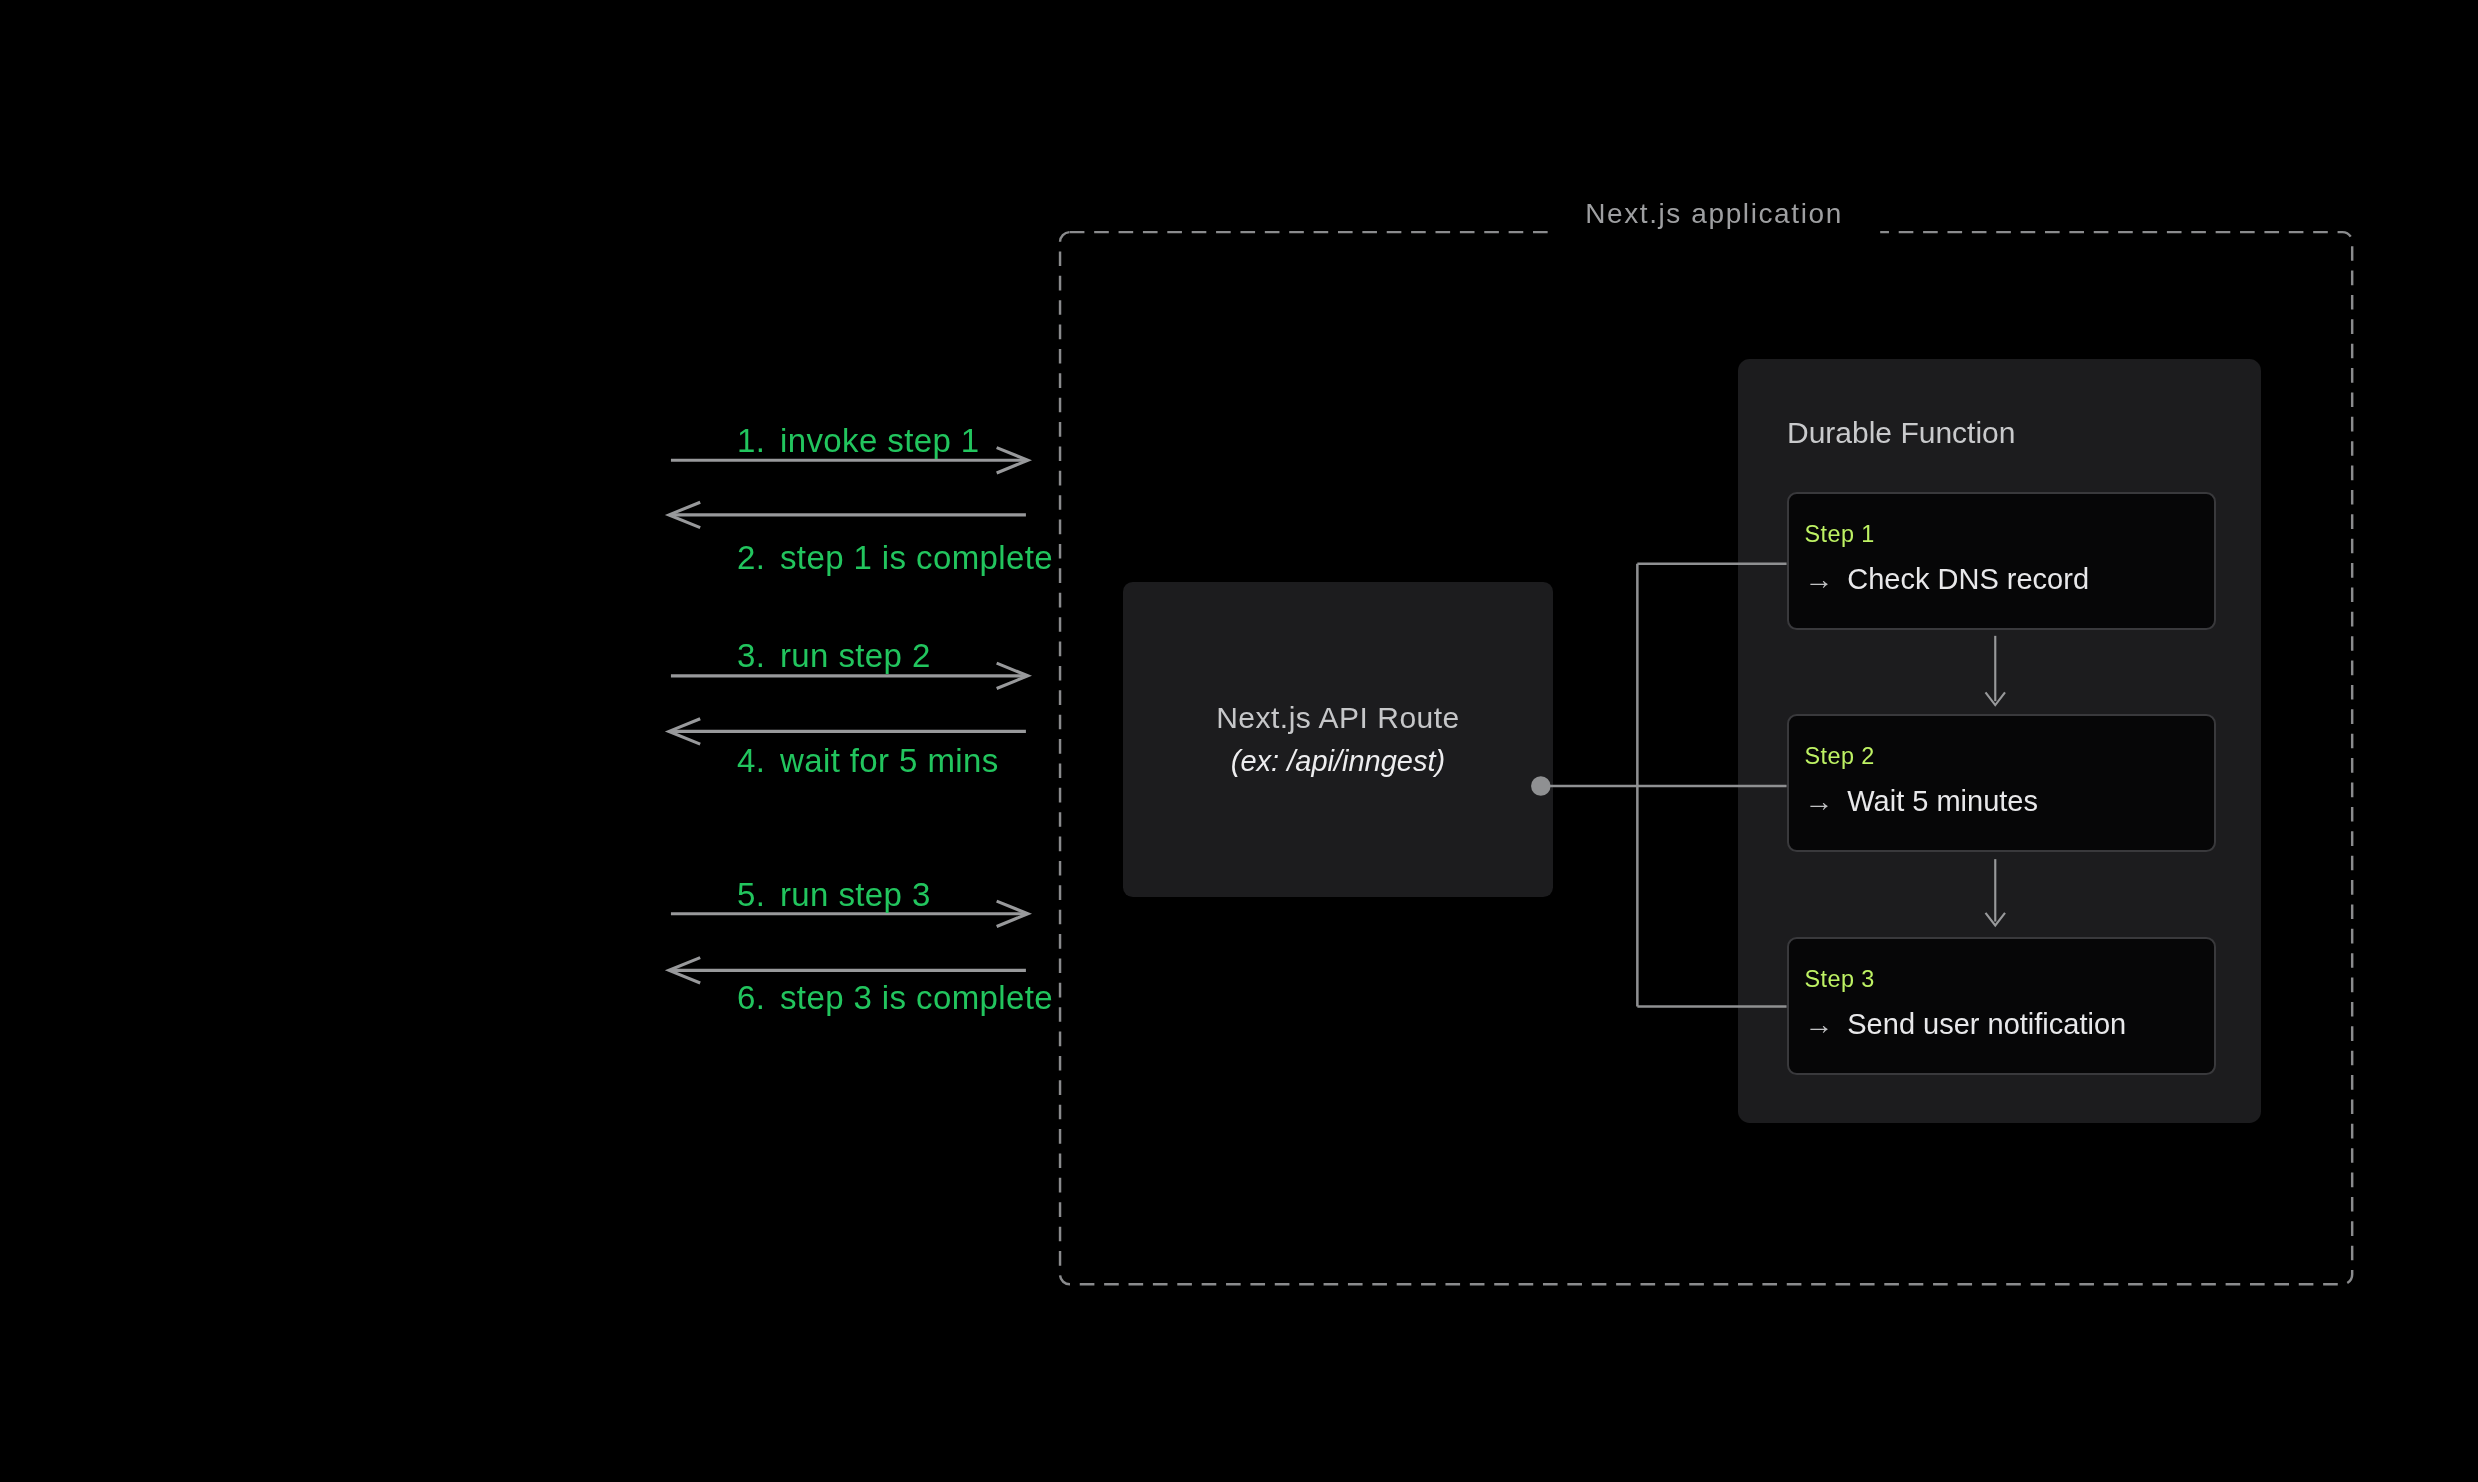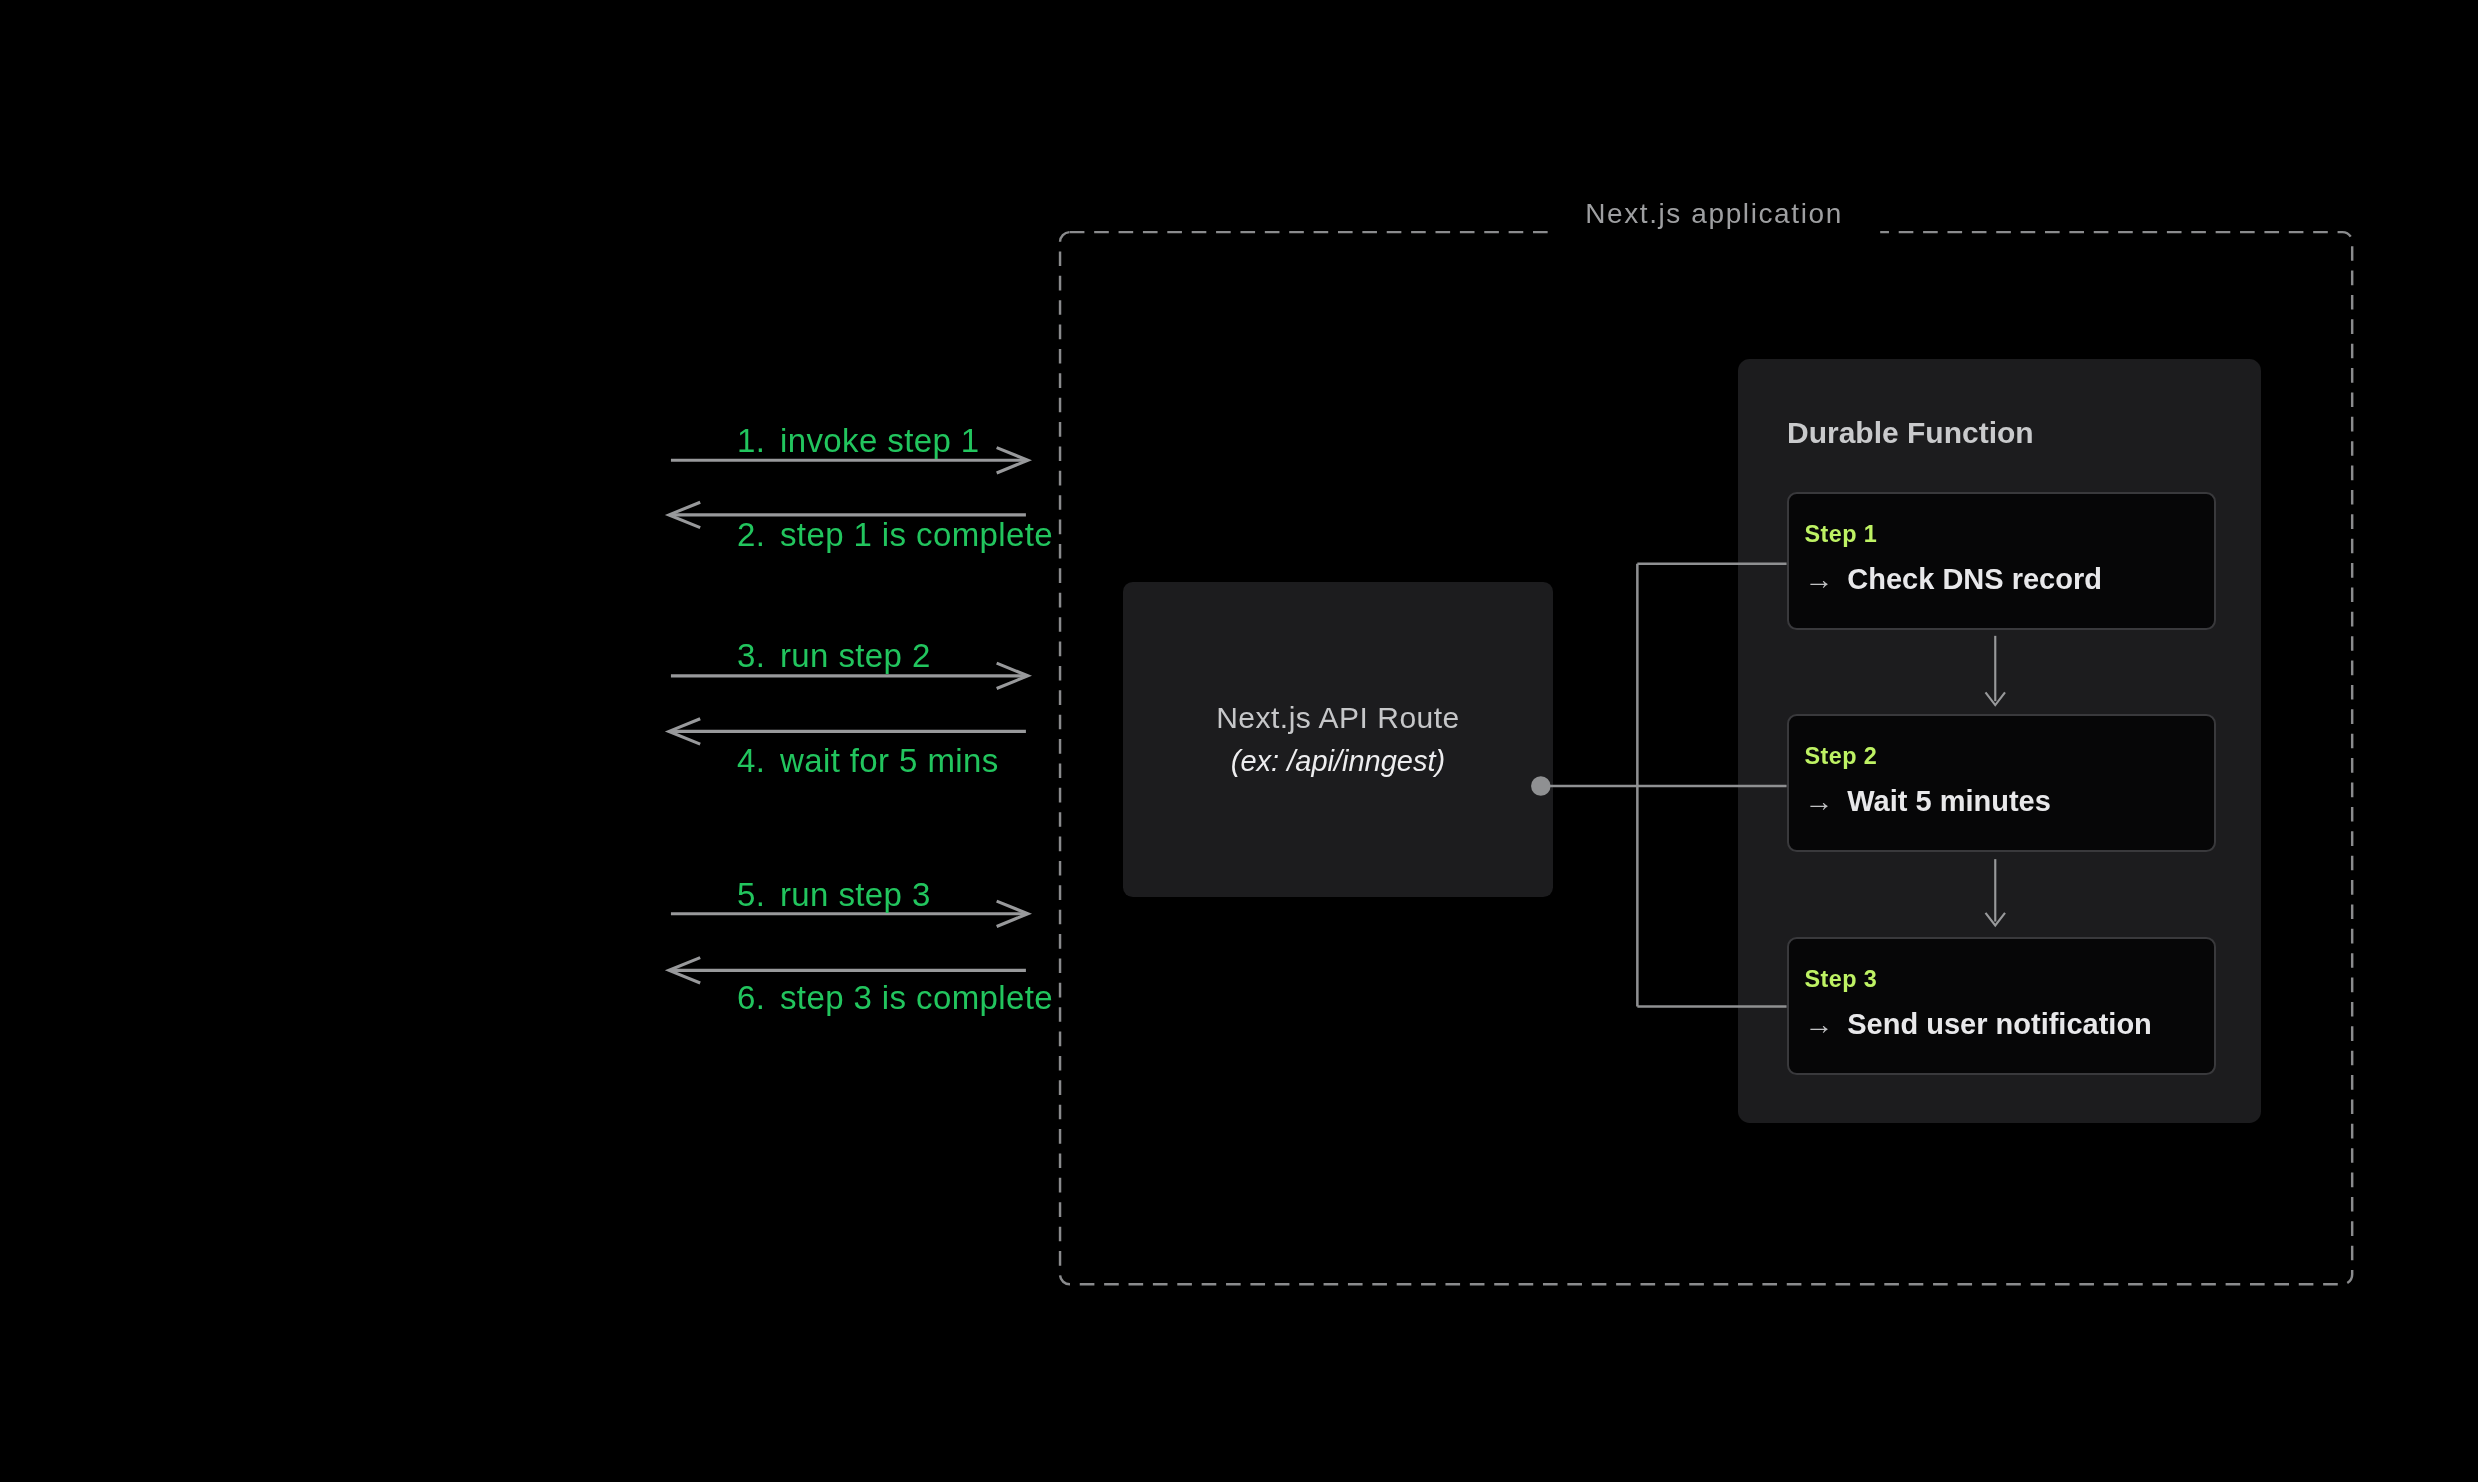--- a/index.html
+++ b/index.html
@@ -77,21 +77,20 @@
     left: 1123px; top: 582px; width: 430px; height: 315px;
     display: flex; flex-direction: column; align-items: center; justify-content: center;
     box-sizing: border-box;
     z-index: 1;
   }
   #api-box .box-subtitle { margin-top: 9.8px; }
   
   #df-panel {
     left: 1738px; top: 359px; width: 523px; height: 764px;
     border-radius: 11.7px;
-    font-weight: bold;
   }
   #df-title {
     position: absolute;
     left: 49px; top: 74px;
     transform: translateY(-50%);
     font-size: 30px;
     color: #c9cacc;
     white-space: nowrap;
   }
   .step-card {
@@ -129,21 +128,21 @@
 </style>
 </head>
 <body>
 
 <div id="canvas">
 
 
   <div class="msg-label" style="top:441px">
     <span class="msg-num">1.</span><span class="msg-text">invoke step 1</span>
   </div>
-  <div class="msg-label" style="top:535px">
+  <div class="msg-label" style="top:558px">
     <span class="msg-num">2.</span><span class="msg-text">step 1 is complete</span>
   </div>
   <div class="msg-label" style="top:656px">
     <span class="msg-num">3.</span><span class="msg-text">run step 2</span>
   </div>
   <div class="msg-label" style="top:761px">
     <span class="msg-num">4.</span><span class="msg-text">wait for 5 mins</span>
   </div>
   <div class="msg-label" style="top:895px">
     <span class="msg-num">5.</span><span class="msg-text">run step 3</span>

